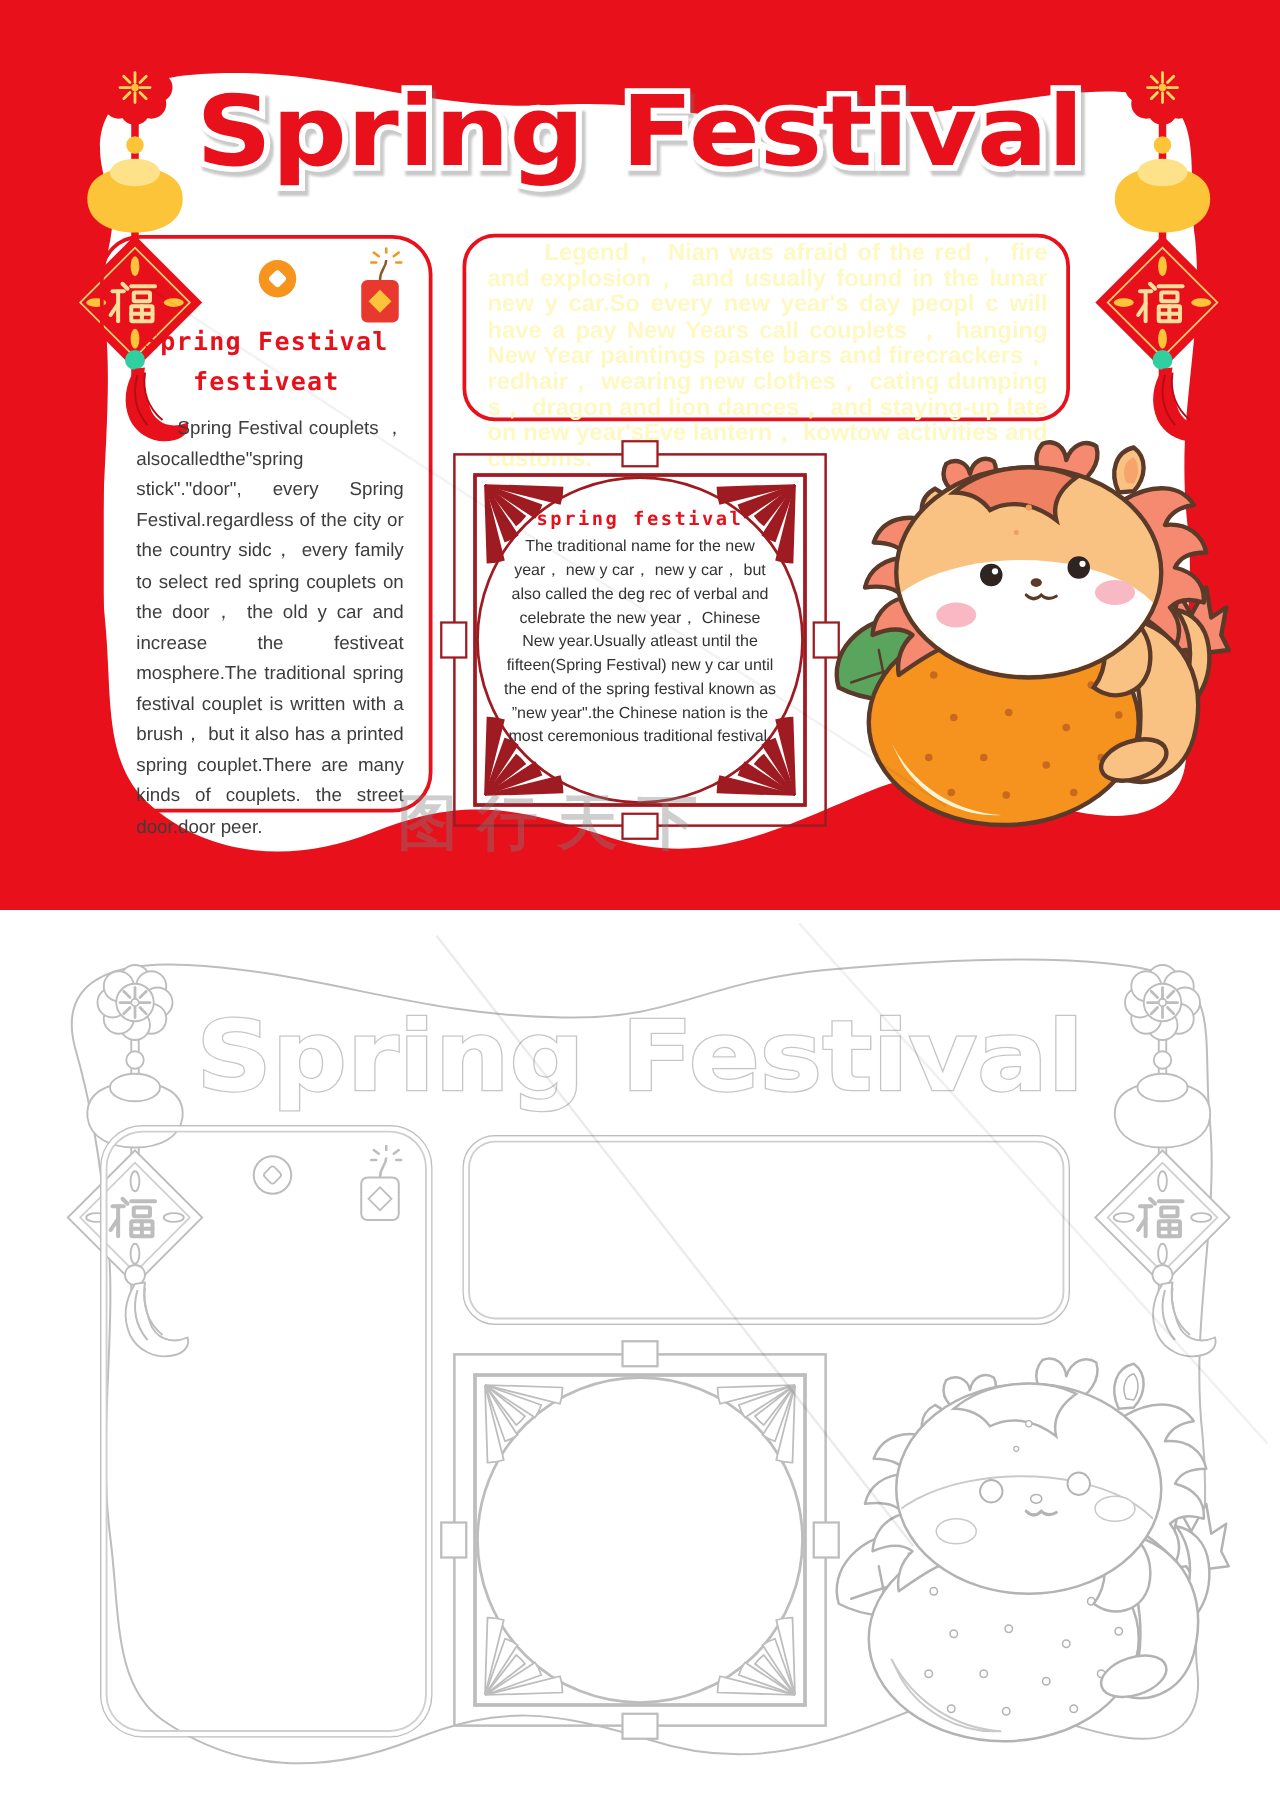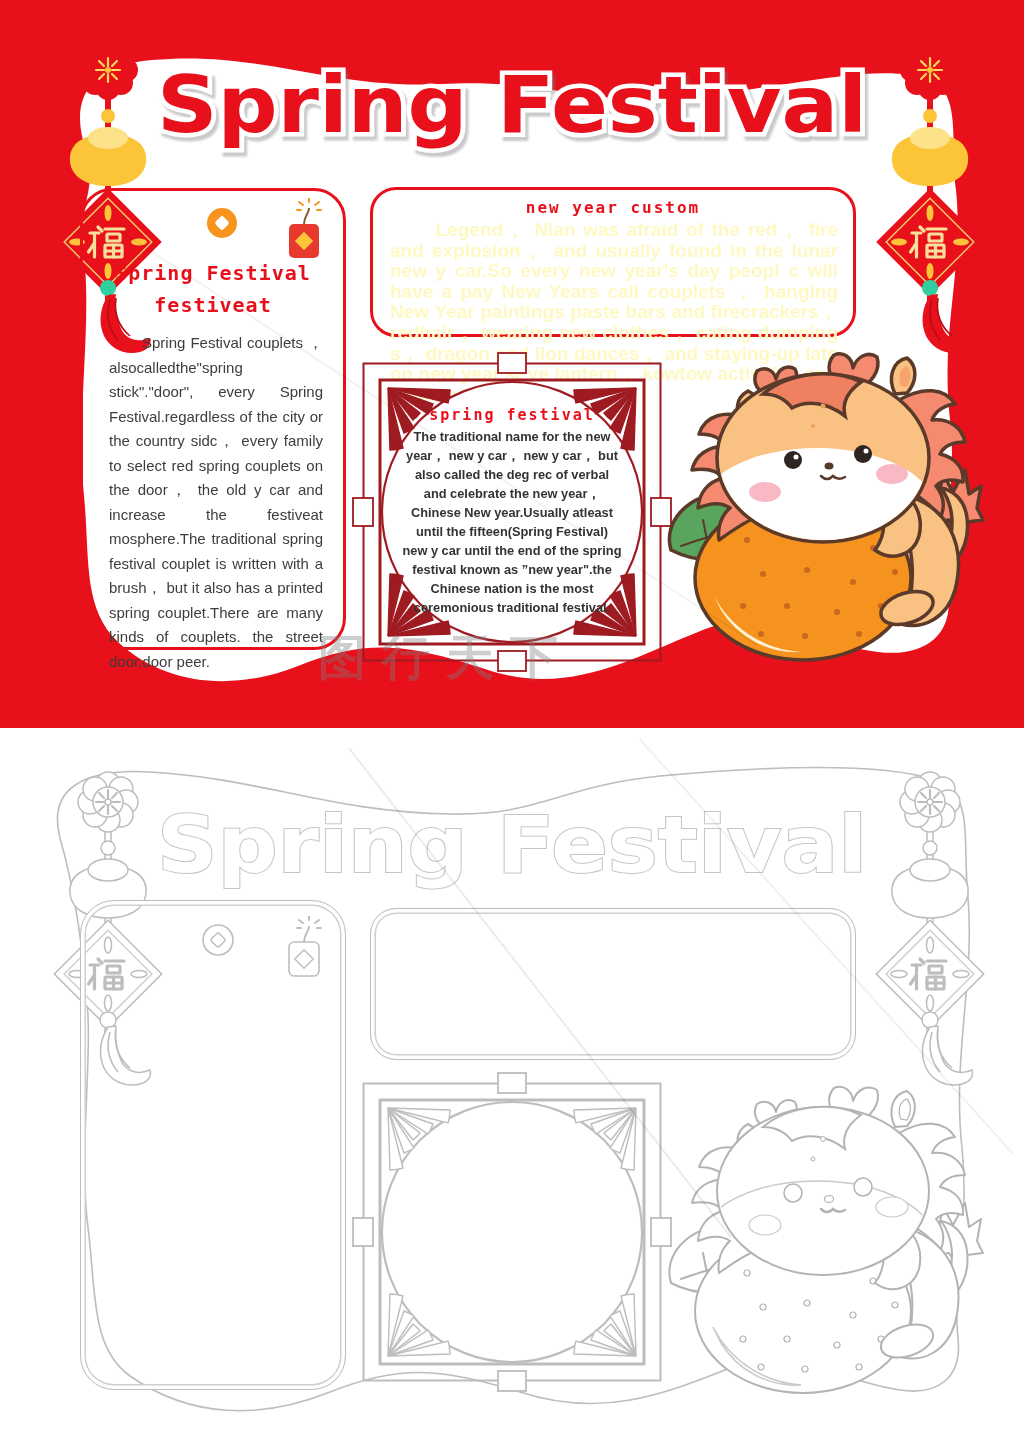--- a/index.html
+++ b/index.html
@@ -24,21 +24,21 @@
      color:#e8101b;text-align:center;}
   .couplets-heading{margin-top:66px;font-size:20px;line-height:32px;letter-spacing:1px;}
   .couplets-body{margin:10px 20px 0 26px;font-size:15px;line-height:24.5px;text-align:justify;
      text-indent:2.2em;color:#3d3d3d;font-weight:normal;}
   .custom-heading{margin-top:8px;font-size:16px;letter-spacing:2px;}
   .custom-body{margin:3px 15px 0 17px;font-size:19px;line-height:20.6px;text-align:justify;
      text-indent:2.4em;color:#fef9c3;font-weight:bold;}
   .circle-text{position:absolute;left:402px;top:406px;width:220px;text-align:center;z-index:6;}
   .circle-heading{font-family:"DejaVu Sans Mono","Liberation Mono",monospace;font-weight:bold;
      color:#e8101b;font-size:15px;letter-spacing:2px;margin-bottom:3px;}
-  .circle-body{font-size:12.8px;line-height:19px;color:#333;font-weight:bold;}
+  .circle-body{font-size:12.8px;line-height:19px;color:#333;font-weight:normal;}
   
   .watermark{position:absolute;left:318px;top:626px;font-size:48px;font-weight:bold;
      font-family:"DejaVu Serif","Liberation Serif",serif;color:rgba(125,125,125,.38);
      letter-spacing:16px;z-index:40;white-space:nowrap;}
   .diag{position:absolute;height:2px;background:rgba(0,0,0,.05);transform-origin:0 0;z-index:30;}
   
   .orn.colored{--red:#e8101b;--gold:#fcc438;--goldL:#fde289;--green:#2fcf9f;--fu:#f8df9c;
      --goldStroke:#f3cf6d;--tl:#b60d15;--rayln:#ffd95e;}
   .orn.outline{--red:#fff;--gold:#fff;--goldL:#fff;--green:#fff;--fu:#bdbdbd;--goldStroke:#cfcfcf;
      --tl:#bdbdbd;--rayln:#bdbdbd;--ln:#bdbdbd;}
@@ -287,21 +287,20 @@
       <div class="couplets-body">Spring Festival couplets ，alsocalledthe"spring stick"."door", every Spring Festival.regardless of the city or the country sidc， every family to select red spring couplets on the door， the old y car and increase the festiveat mosphere.The traditional spring festival couplet is written with a brush， but it also has a printed spring couplet.There are many kinds of couplets. the street door.door peer.</div>
     </div>
     <svg class="abs icn colored" style="left:204px;top:205px;" width="36" height="36">
         <use href="#coin"></use>
       </svg>
     <svg class="abs icn colored" style="left:283px;top:198px;" width="44" height="66">
         <use href="#firecracker"></use>
       </svg>
 
     <div class="panel colored" style="left:370px;top:187px;width:486px;height:150px;border-radius:26px;">
-      <div class="panel-heading custom-heading">new year custom</div>
       <div class="custom-body">Legend， Nian was afraid of the red， fire and explosion， and usually found in the lunar new y car.So every new year's day peopl c will have a pay New Years call couplets ， hanging New Year paintings paste bars and firecrackers， redhair， wearing new clothes， cating dumping s， dragon and lion dances， and staying-up late on new year'sEve lantern， kowtow activities and customs.</div>
     </div>
 
     <svg class="abs frame colored" style="left:350px;top:350px;" width="324" height="324">
         <use href="#sqframe"></use>
       </svg>
     <div class="circle-text">
       <div class="circle-heading">spring festival</div>
       <div class="circle-body">The traditional name for the new year， new y car， new y car， but also called the deg rec of verbal and celebrate the new year， Chinese New year.Usually atleast until the fifteen(Spring Festival) new y car until the end of the spring festival known as ”new year".the Chinese nation is the most ceremonious traditional festival.</div>
     </div>

